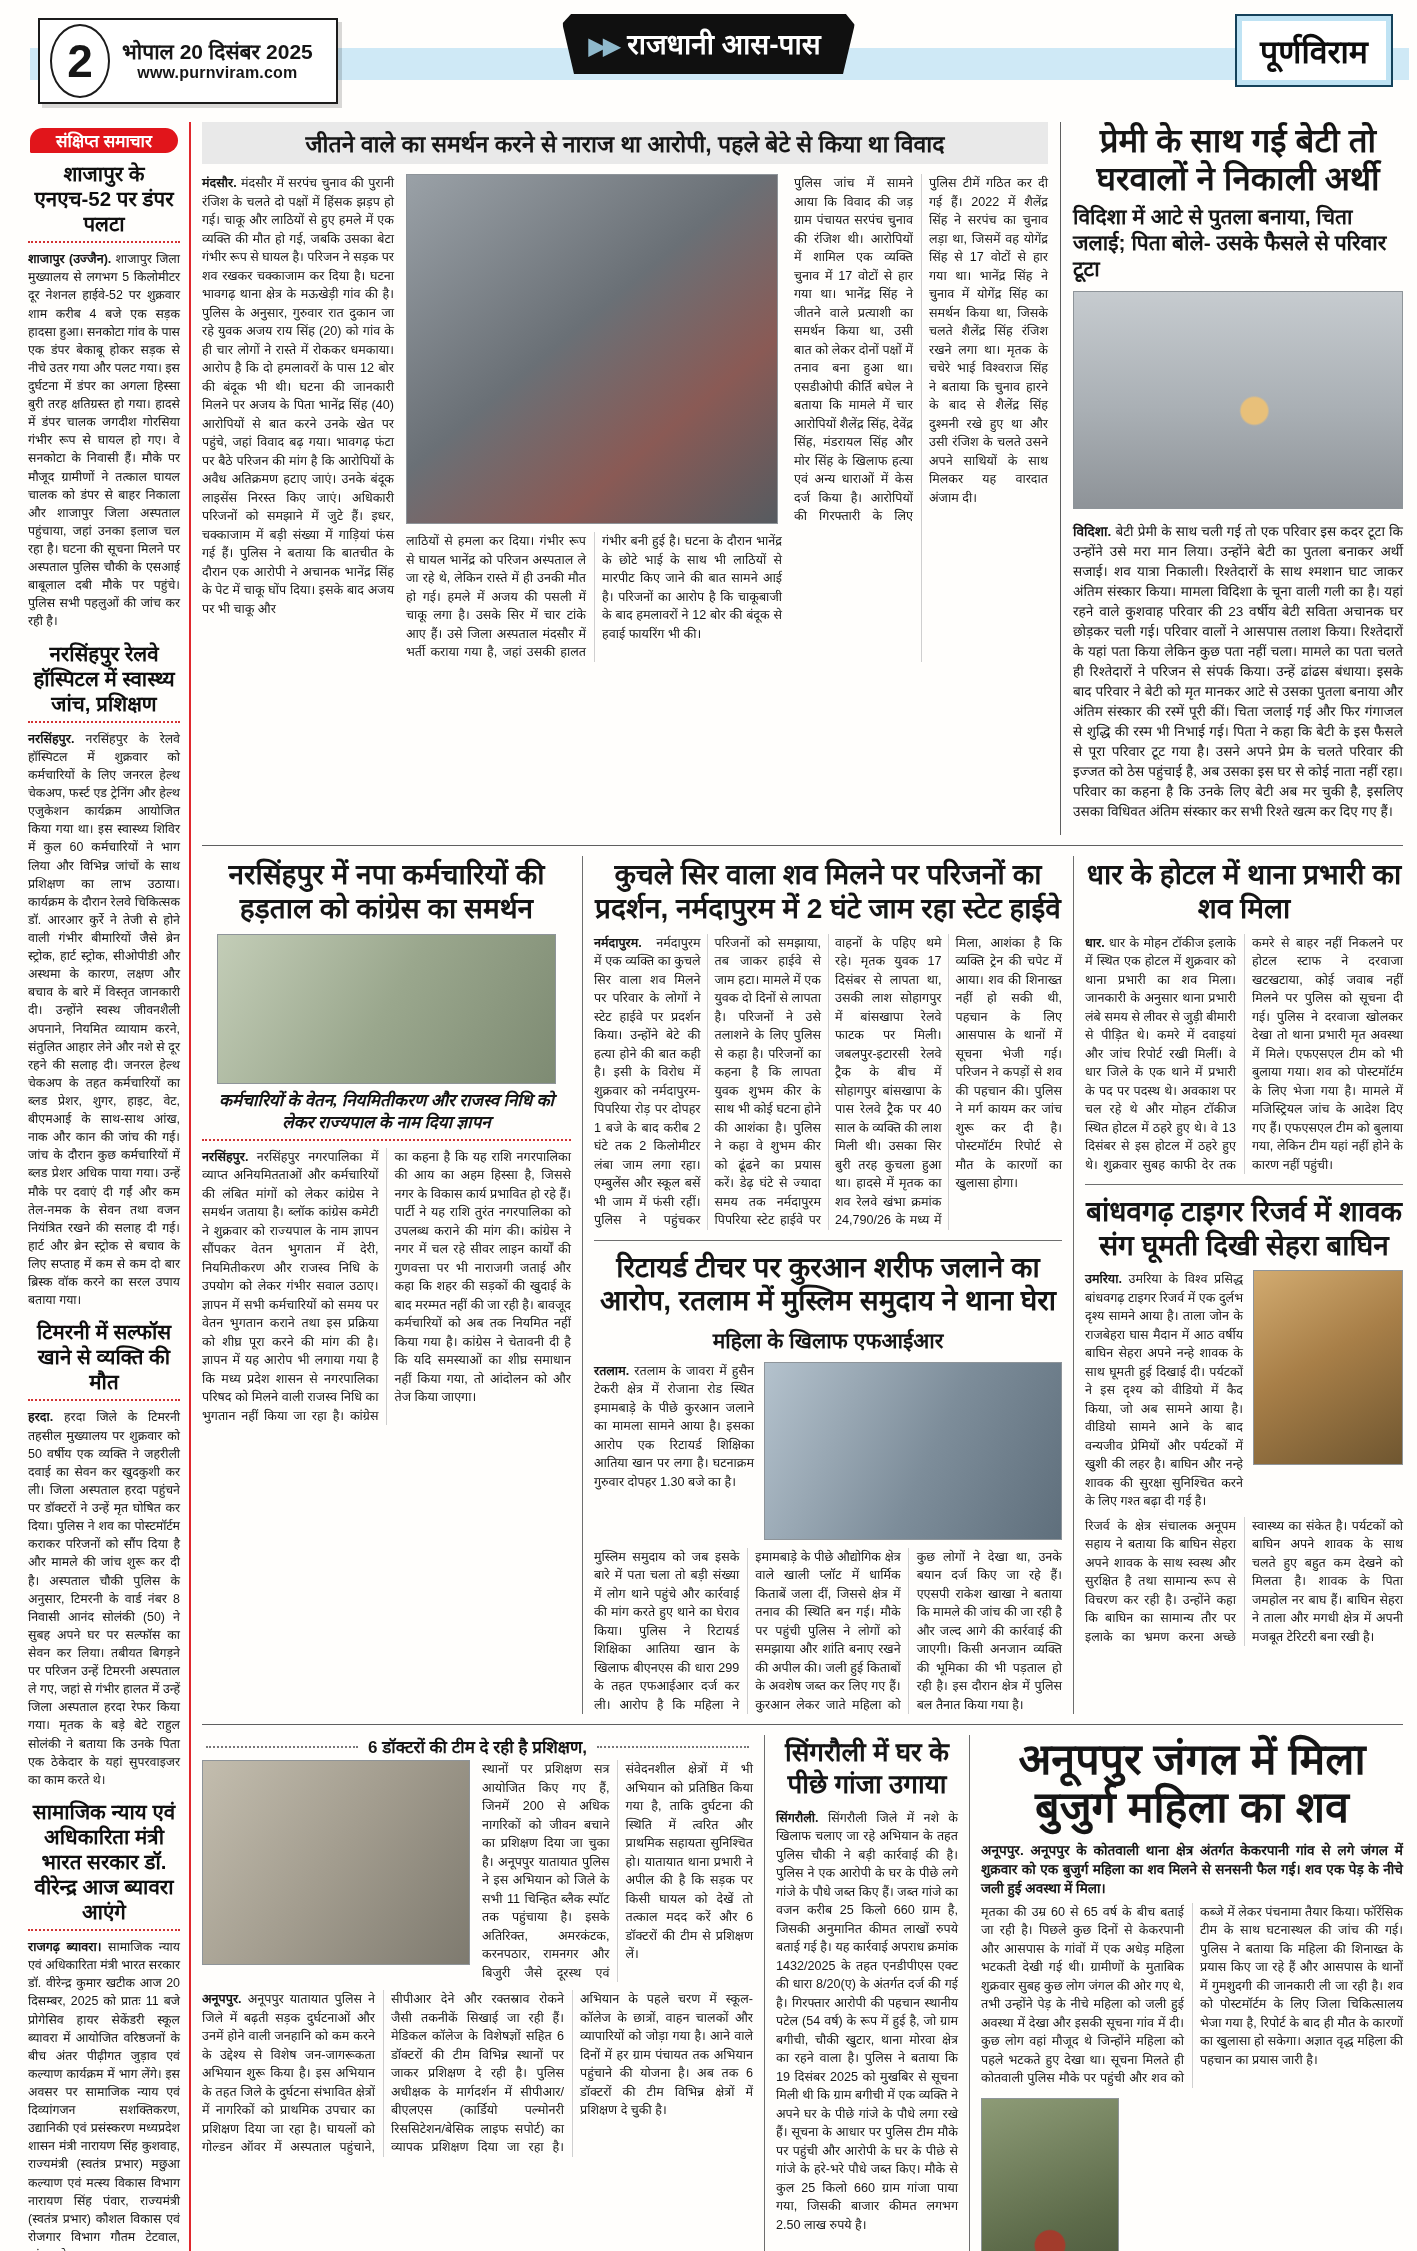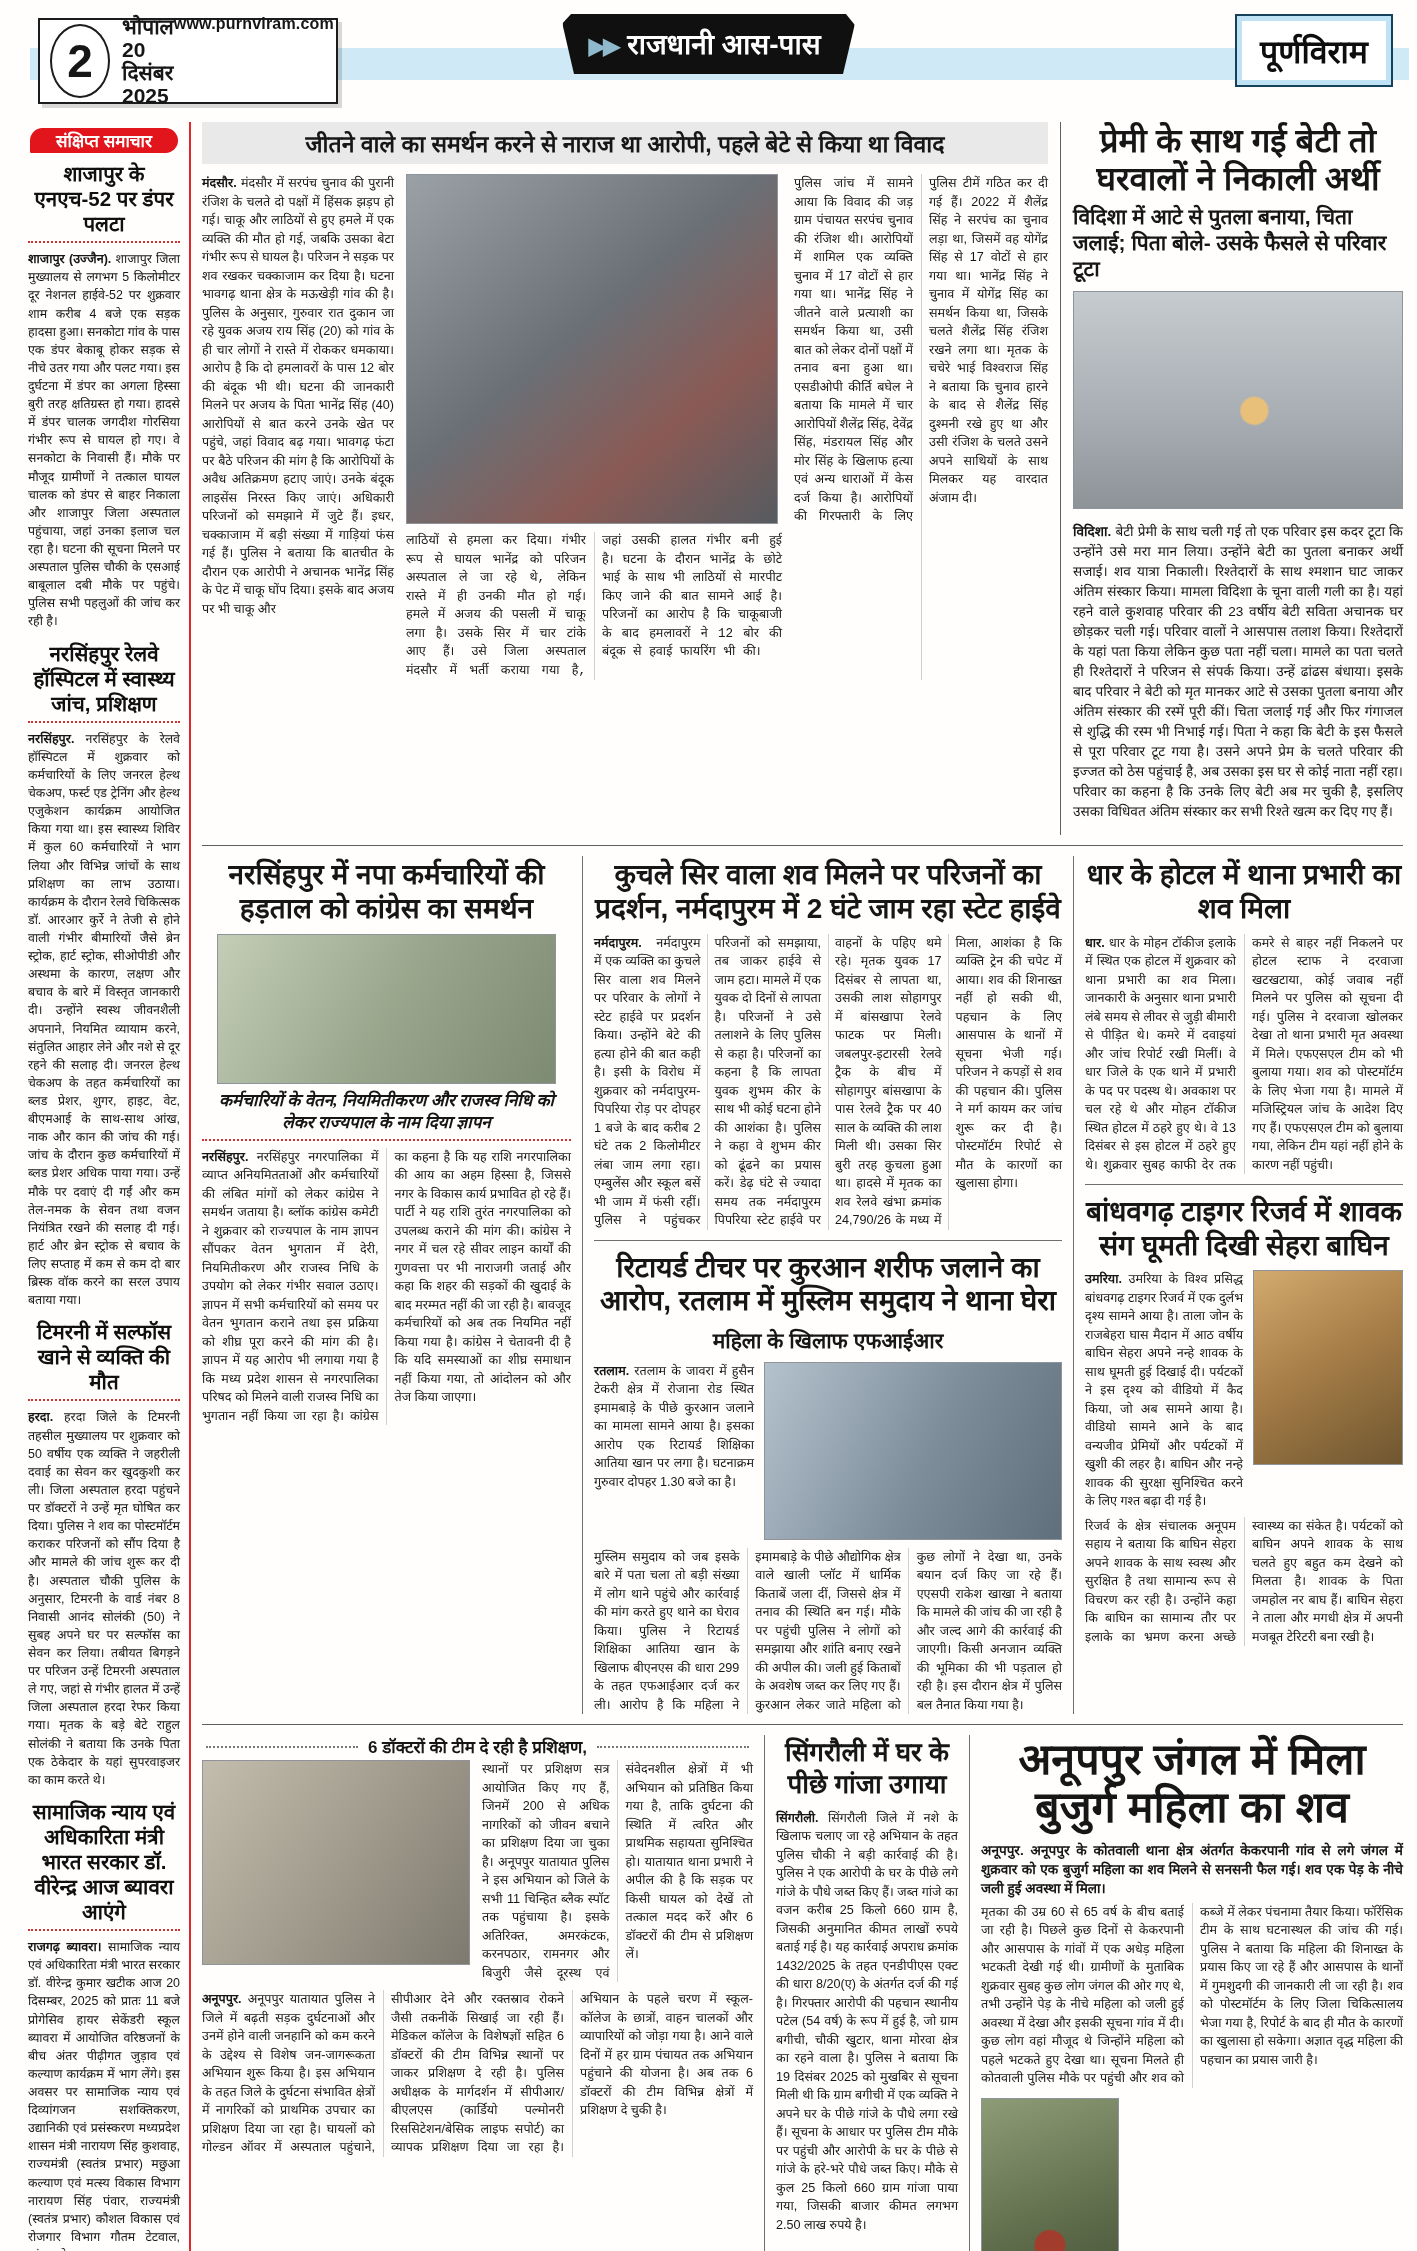--- a/index.html
+++ b/index.html
@@ -4,21 +4,21 @@
 <style>
   html,body{margin:0;padding:0;background:#ffffff;}
   body{width:1417px;min-height:2251px;font-family:"Liberation Sans","DejaVu Sans",sans-serif;color:#161616;position:relative;}
   .page{width:1417px;min-height:2251px;background:#fffefc;overflow:hidden;}
 
   
   .topbar{position:relative;height:118px;}
   .band{position:absolute;left:30px;right:8px;top:48px;height:32px;background:#cfe9f6;}
   .pageinfo{position:absolute;left:38px;top:18px;width:300px;height:86px;background:#fff;border:2px solid #1c1c1c;box-shadow:4px 4px 0 rgba(0,0,0,.15);display:flex;align-items:center;padding:0 10px;box-sizing:border-box;}
   .pagenum{width:56px;height:70px;border:2px solid #1c1c1c;border-radius:50%;display:flex;align-items:center;justify-content:center;font-size:46px;font-weight:bold;margin-right:12px;flex:none;}
-  .pi-right{display:flex;flex-direction:row;justify-content:center;}
+  .pi-right{display:flex;flex-direction:column;justify-content:center;text-align:center;}
   .pi-date{font-size:21px;font-weight:bold;line-height:1.1;}
   .pi-web{font-size:16px;font-weight:bold;letter-spacing:.2px;}
   .ribbon{position:absolute;left:50%;transform:translateX(-50%);top:14px;background:#101010;color:#fff;font-size:28px;font-weight:bold;padding:10px 34px 12px 26px;clip-path:polygon(3% 0,97% 0,100% 18%,96% 100%,4% 100%,0 16%);}
   .ribbon .arrows{color:#8fb9cc;margin-right:10px;font-size:24px;letter-spacing:-4px;}
   .masthead{position:absolute;right:26px;top:16px;background:#fff;border:5px solid #bfe3f4;outline:2px solid #15425a;padding:8px 18px;font-size:32px;font-weight:800;color:#0d0d0d;}
 
   
   .content{display:flex;padding:4px 14px 0 28px;box-sizing:border-box;}
   .sidebar{width:152px;flex:none;padding-right:9px;border-right:2px solid #e0282d;margin-right:11px;}
   .main{flex:1;display:flex;flex-direction:column;min-width:0;}
@@ -38,21 +38,21 @@
   .photo{background:#b9bfc4;border:1px solid #8e9499;box-sizing:border-box;}
   .hline{border:none;border-top:1px solid #6e6e6e;margin:10px 0;}
 
   
   .row1{display:flex;padding-bottom:10px;border-bottom:1px solid #5f5f5f;}
   .lead{width:858px;flex:none;padding-right:12px;box-sizing:border-box;}
   .lead h1{font-size:63px;line-height:1.06;text-align:center;margin:2px 0 10px 0;font-weight:800;color:#0b0b0b;}
   .lead-sub{background:#e9e9e9;font-size:23px;font-weight:bold;text-align:center;padding:5px 6px;margin-bottom:10px;}
   .lead-body{display:flex;gap:12px;}
   .lb-c1{width:192px;flex:none;}
-  .lb-mid{width:376px;flex:none;font-family:Liberation Mono, monospace;}
+  .lb-mid{width:376px;flex:none;}
   .lb-mid .photo{width:372px;height:350px;background:linear-gradient(140deg,#9aa1a7 0%,#6a7076 45%,#8a5a55 72%,#565b60 100%);margin-bottom:8px;}
   .lb-right{flex:1;min-width:0;}
   .topright{flex:1;padding-left:12px;border-left:1px solid #5f5f5f;min-width:0;}
   .tr-h{font-size:33px;font-weight:800;line-height:1.15;text-align:center;margin:0 0 6px 0;}
   .tr-sub{font-size:21px;font-weight:bold;line-height:1.25;margin-bottom:8px;}
   .tr-photo{width:100%;height:218px;background:radial-gradient(circle at 55% 55%,#e8c07a 0 6%,transparent 7%),linear-gradient(#c6cbcf 0%,#a9afb4 55%,#8e9398 100%);margin-bottom:8px;}
   .topright .art-b{font-size:13.6px;}
 
   
   .row2{display:flex;padding:10px 0;border-bottom:1px solid #5f5f5f;}

